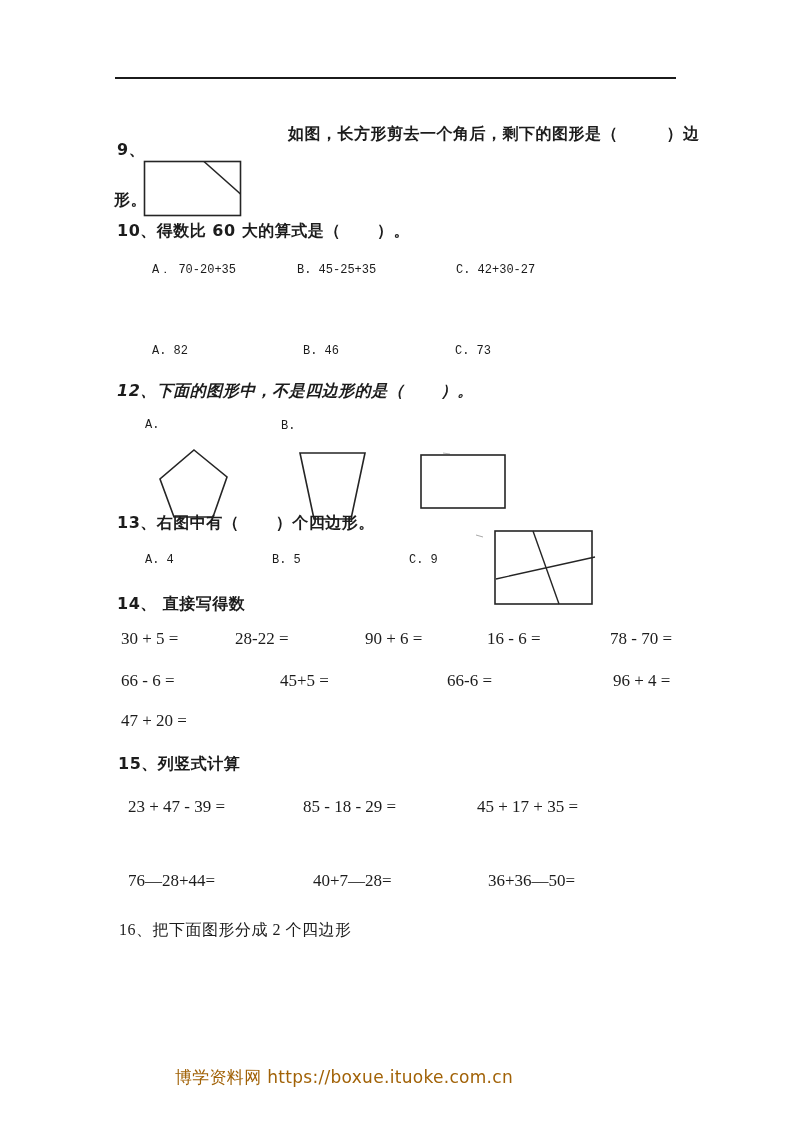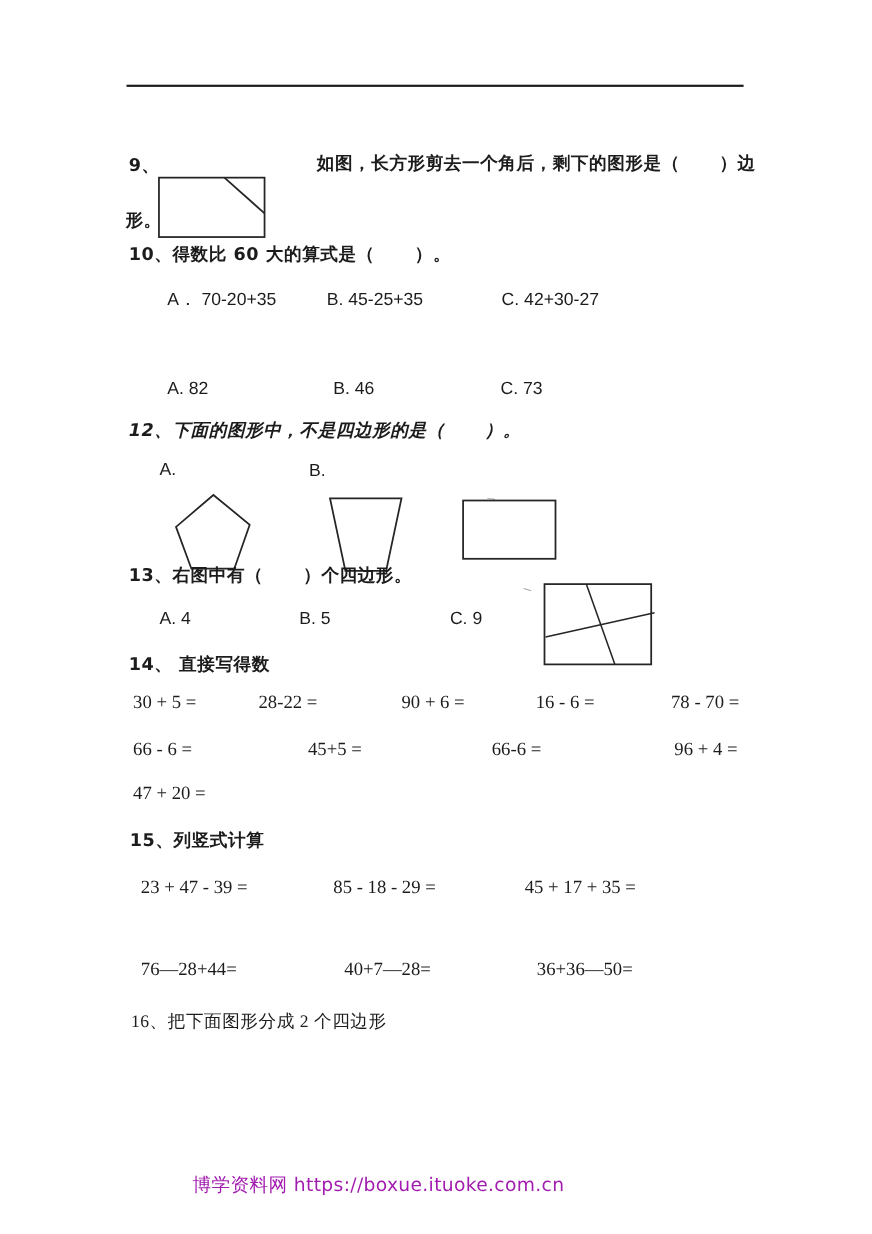--- a/index.html
+++ b/index.html
@@ -15,52 +15,52 @@
   .divider{position:absolute;background:#1b1b1b;}
   .q-title{
     font-family:"DejaVu Sans","Liberation Sans",sans-serif;
     font-weight:700;font-size:16px;letter-spacing:0.5px;line-height:1.2;
   }
   .q-title-serif{
     font-family:"Liberation Serif","DejaVu Serif",serif;
     font-weight:400;font-size:16px;letter-spacing:0.5px;line-height:1.2;
   }
   .opt{
-    font-family:Liberation Sans, sans-serif;
-    font-size:16px;line-height:1.2;
+    font-family:Liberation Mono, monospace;
+    font-size:12px;line-height:1.2;
   }
   .eq{
     font-family:"Liberation Serif","DejaVu Serif",serif;
     font-size:17px;line-height:1.2;
   }
   .fig svg{display:block;}
   .footer{
     position:absolute;left:0;top:1066px;width:688px;
     text-align:center;
     font-family:"DejaVu Sans","Liberation Sans",sans-serif;
-    font-size:17px;color:#a21caf;letter-spacing:0.3px;
+    font-size:17px;color:#a16207;letter-spacing:0.3px;
   }
 </style>
 </head>
 <body>
 
 <div id="page">
 
   <div class="divider" style="left:115px;top:77px;width:561px;height:2px;"></div>
 
   <div class="abs q-title" style="left:117px;top:140px;">9、</div>
 
   <div class="abs fig" style="left:143px;top:124px;">
     <svg width="100" height="58" viewBox="0 0 100 58">
       <rect x="1.5" y="1.5" width="96" height="54" fill="none" stroke="#252525" stroke-width="1.6"></rect>
       <line x1="61" y1="1.5" x2="97.5" y2="34" stroke="#252525" stroke-width="1.6"></line>
     </svg>
   </div>
 
-  <div class="abs q-title" style="left:288px;top:140px;font-family:Liberation Serif, serif;">如图，长方形剪去一个角后，剩下的图形是（        ）边</div>
+  <div class="abs q-title" style="left:288px;top:124px;">如图，长方形剪去一个角后，剩下的图形是（        ）边</div>
   <div class="abs q-title" style="left:114px;top:190px;">形。</div>
 
   <div class="abs q-title" style="left:117px;top:221px;">10、得数比 60 大的算式是（      ）。</div>
   <div class="abs opt" style="left:152px;top:263px;">A． 70-20+35</div>
   <div class="abs opt" style="left:297px;top:263px;">B. 45-25+35</div>
   <div class="abs opt" style="left:456px;top:263px;">C. 42+30-27</div>
 
   <div class="abs opt" style="left:152px;top:344px;">A. 82</div>
   <div class="abs opt" style="left:303px;top:344px;">B. 46</div>
   <div class="abs opt" style="left:455px;top:344px;">C. 73</div>

